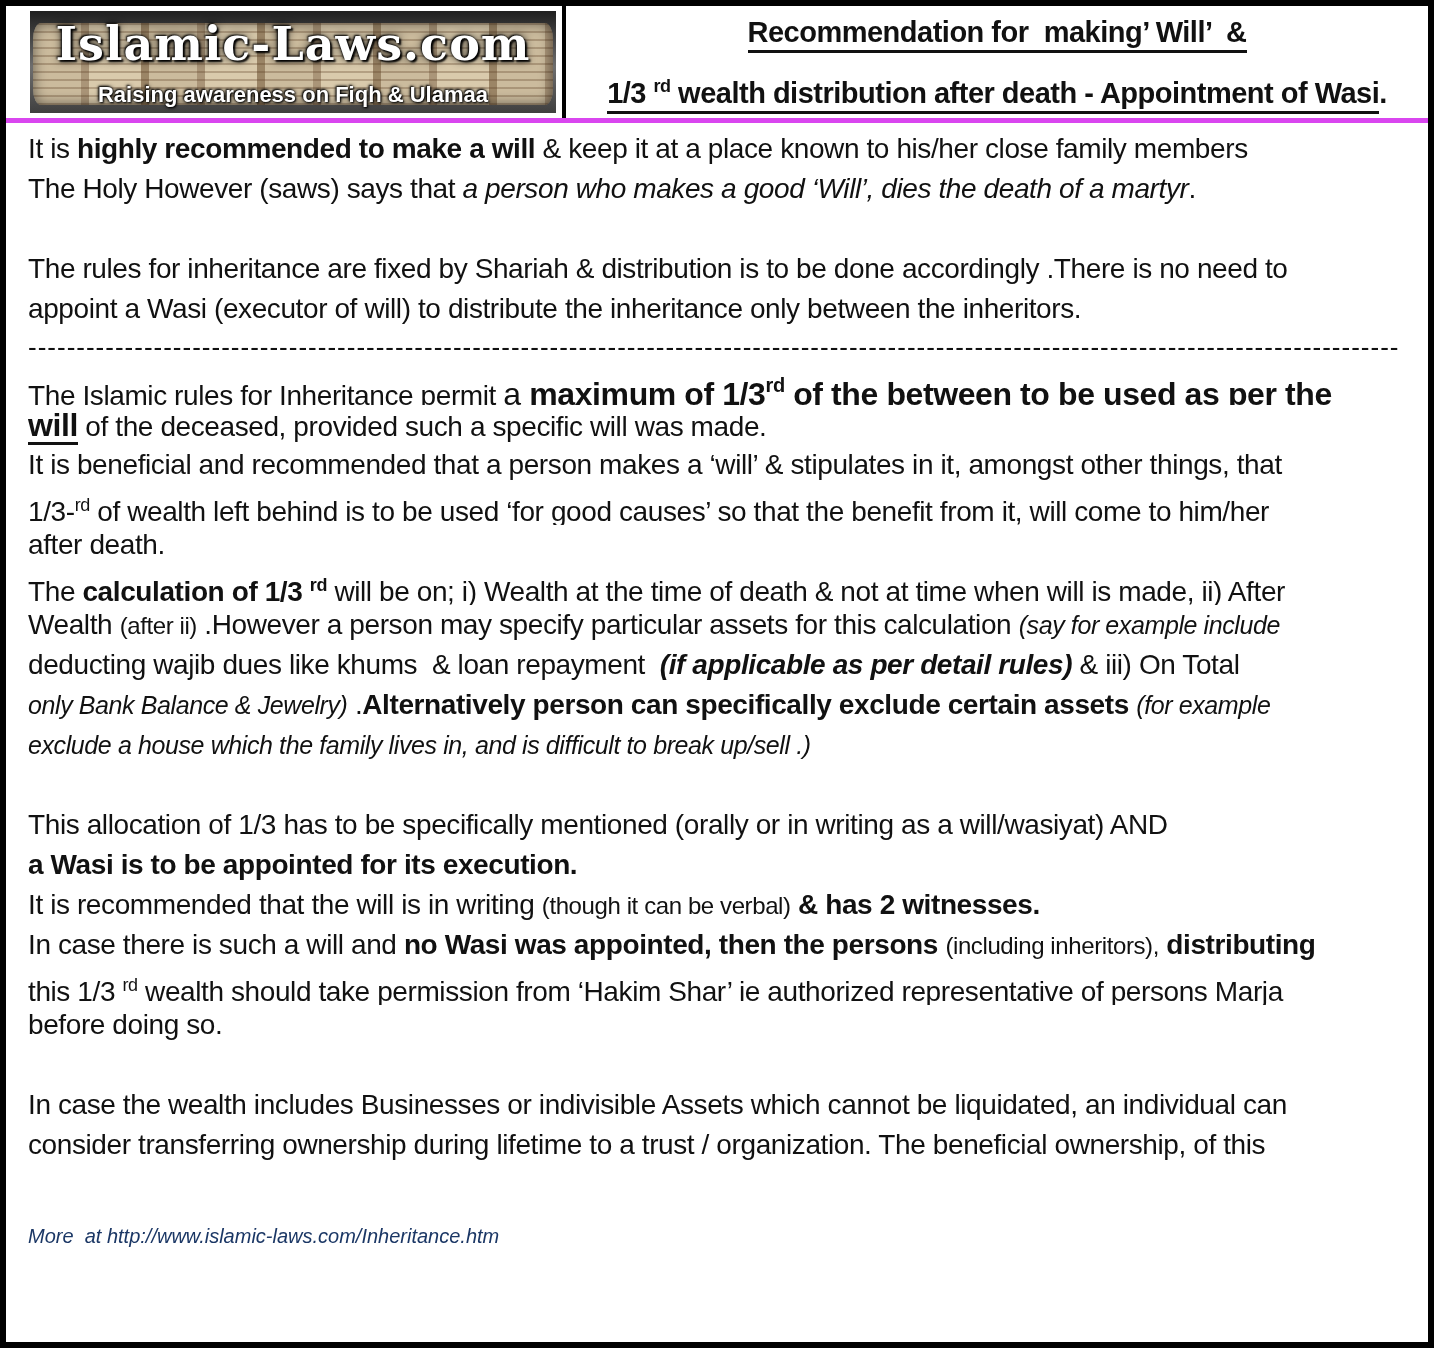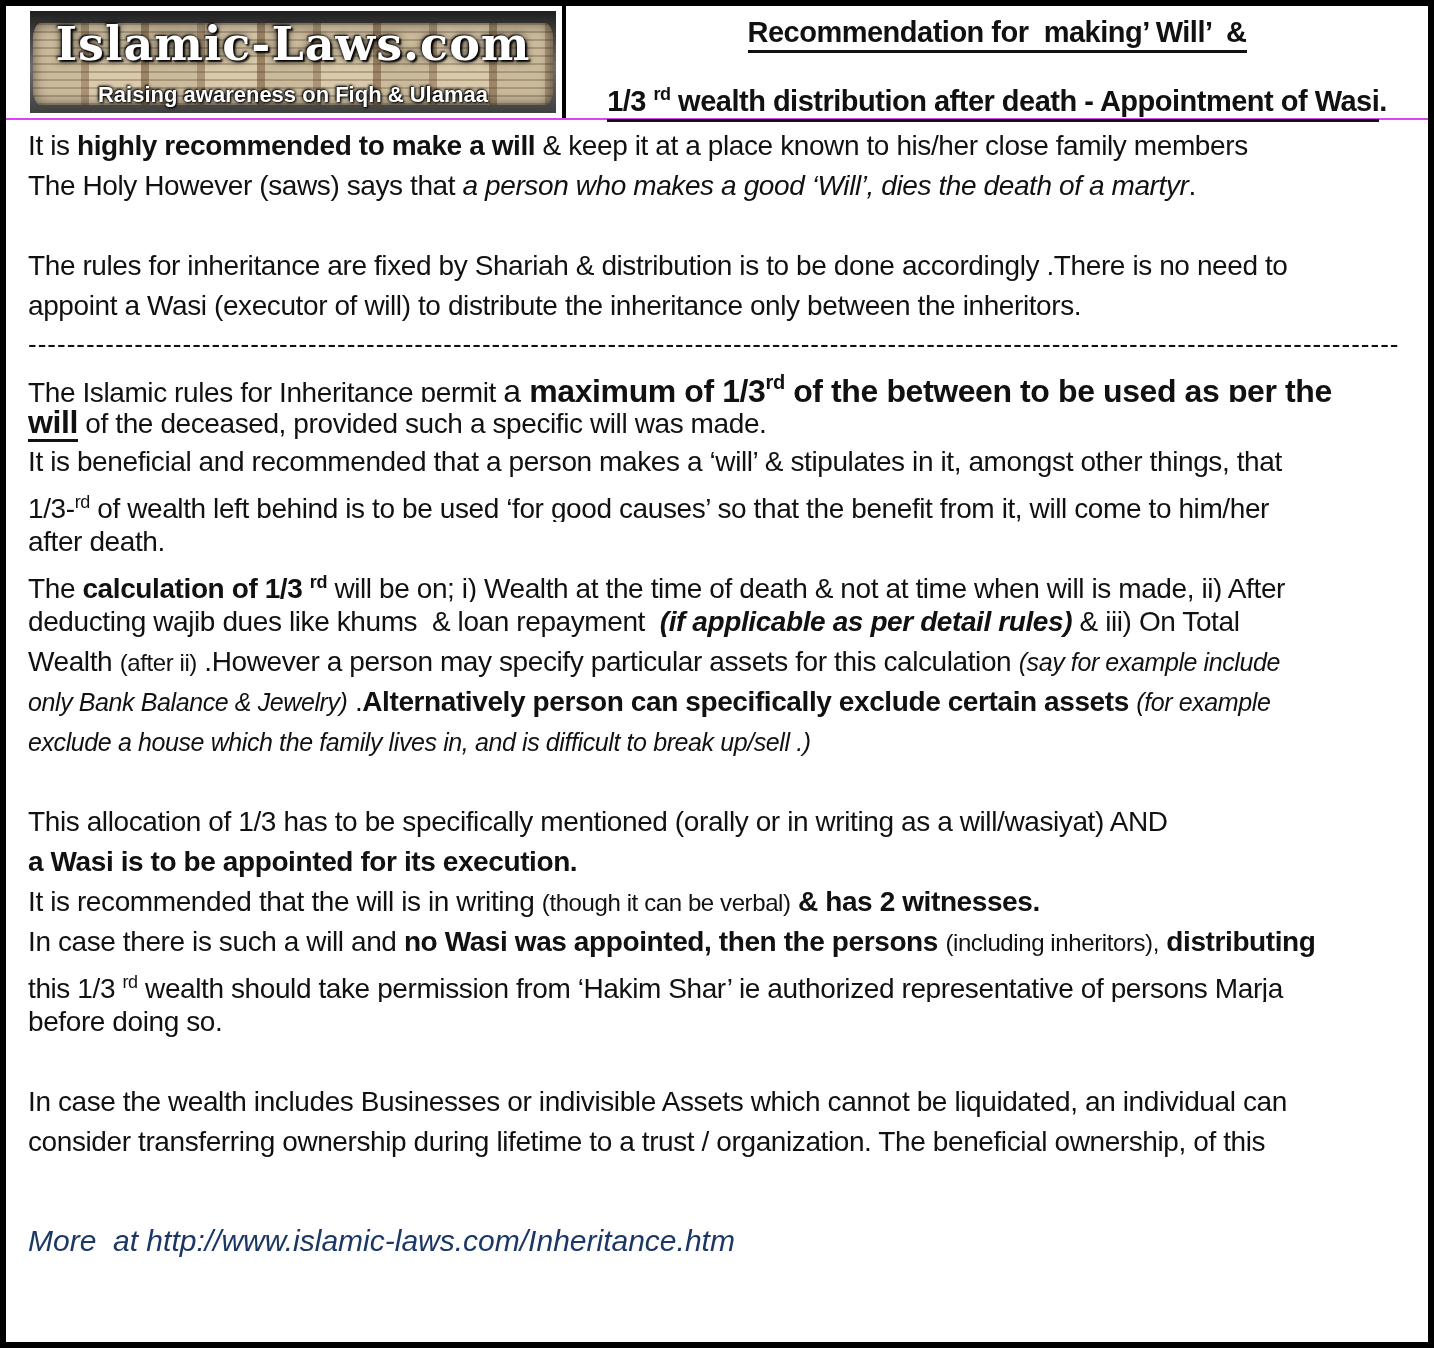--- a/index.html
+++ b/index.html
@@ -2,60 +2,60 @@
 <html><head>
 <meta charset="utf-8">
 <style>
   html,body{margin:0;padding:0;background:#ffffff;}
   body{font-family:"Liberation Sans", sans-serif;}
   .doc{
     position:relative;width:1434px;height:1348px;box-sizing:border-box;
     border:6px solid #000;background:#fff;overflow:hidden;
   }
   
-  .header{display:flex;height:112px;border-bottom:2px solid #d946ef;}
+  .header{display:flex;height:112px;border-bottom:5px solid #d946ef;}
   .logo-cell{flex:0 0 560px;width:560px;box-sizing:border-box;border-right:4px solid #000;
     padding:5px 6px 5px 24px;}
   .logo-img{position:relative;width:100%;height:100%;overflow:hidden;
     background:linear-gradient(180deg,#1f1f1f 0%,#6e6e6e 55%,#3f3f3f 100%);}
   .parchment{position:absolute;left:3px;right:3px;top:12px;bottom:8px;border-radius:8px/16px;
     background:
       repeating-linear-gradient(0deg, rgba(92,62,36,0.30) 0 2px, rgba(0,0,0,0) 2px 8px),
       repeating-linear-gradient(90deg,#cbbb9d 0 48px,#aa9578 48px 56px,#d9caac 56px 108px,#9b8566 108px 116px);
     box-shadow:inset 0 0 14px rgba(0,0,0,.55);
   }
   .brand{position:absolute;left:0;right:0;top:6px;text-align:center;white-space:pre;
     font-family:"DejaVu Serif", serif;font-weight:bold;font-size:46px;color:#fff;letter-spacing:1px;
     text-shadow:2px 2px 2px #000,-1px -1px 2px #000,0 0 8px rgba(0,0,0,.85);}
   .tagline{position:absolute;left:0;right:0;bottom:5px;text-align:center;white-space:pre;
     font-size:22px;font-weight:bold;color:#fff;
     text-shadow:1px 1px 2px #000,-1px -1px 2px #000,0 0 4px #000;}
   .title-cell{flex:1;display:flex;flex-direction:column;justify-content:space-between;
-    box-sizing:border-box;padding:10px 8px 0;text-align:center;color:#111;}
+    box-sizing:border-box;padding:10px 8px 8px;text-align:center;color:#111;}
   .title-line{font-weight:bold;font-size:29px;letter-spacing:-0.5px;white-space:pre;}
   .tl{border-bottom:3px solid #111;padding-bottom:2px;white-space:pre;}
   .title-line sup{font-size:18px;font-weight:bold;}
   
   .body{padding:6px 30px 0 22px;color:#111;}
   .line{white-space:pre;overflow:hidden;font-size:28px;line-height:40px;height:40px;letter-spacing:-0.4px;}
   .line.blank{height:40px;}
   .line.dashes{font-size:26px;line-height:36px;height:36px;letter-spacing:1px;}
   .r{}
   .b{font-weight:bold;}
   .i{font-style:italic;}
   .bi{font-weight:bold;font-style:italic;}
   .sm{font-size:24px;}
   .smi{font-size:25px;font-style:italic;}
   .sup{font-size:18px;vertical-align:10px;}
   .supb{font-size:18px;vertical-align:10px;font-weight:bold;}
   .big{font-size:32px;}
   .bigb{font-size:32px;font-weight:bold;}
   .bigsup{font-size:20px;font-weight:bold;vertical-align:13px;}
   .ug{border-bottom:3px solid #111;}
-  .footer{margin-top:16px;font-size:30px;line-height:46px;font-style:italic;color:#1b3765;white-space:pre;}
+  .footer{margin-top:8px;font-size:20px;line-height:46px;font-style:italic;color:#1b3765;white-space:pre;}
 </style>
 </head>
 <body>
 
 <div class="doc">
   <div class="header">
     <div class="logo-cell">
       <div class="logo-img">
         <div class="parchment"></div>
         <div class="brand">Islamic-Laws.com</div>
@@ -75,22 +75,22 @@
         <div class="line blank"></div>
         <div class="line"><span class="r">The rules for inheritance are fixed by Shariah &amp; distribution is to be done accordingly .There is no need to</span></div>
         <div class="line"><span class="r">appoint a Wasi (executor of will) to distribute the inheritance only between the inheritors.</span></div>
         <div class="line dashes">----------------------------------------------------------------------------------------------------------------------------------------------------------------</div>
         <div class="line"><span class="r">The Islamic rules for Inheritance permit </span><span class="ug"><span class="big">a </span><span class="bigb">maximum of 1/3</span><span class="bigsup">rd</span><span class="bigb"> of the between to be used as per the</span></span></div>
         <div class="line"><span class="ug"><span class="bigb">will</span></span><span class="r"> of the deceased, provided such a specific will was made.</span></div>
         <div class="line"><span class="r">It is beneficial and recommended that a person makes a ‘will’ &amp; stipulates in it, amongst other things, that</span></div>
         <div class="line"><span class="r">1/3-</span><span class="sup">rd</span><span class="r"> of wealth left behind is to be used ‘for good causes’ so that the benefit from it, will come to him/her</span></div>
         <div class="line"><span class="r">after death.</span></div>
         <div class="line"><span class="r">The </span><span class="b">calculation of 1/3 </span><span class="supb">rd</span><span class="r"> will be on; i) Wealth at the time of death &amp; not at time when will is made, ii) After</span></div>
+        <div class="line"><span class="r">Wealth </span><span class="sm">(after ii)</span><span class="r"> .However a person may specify particular assets for this calculation </span><span class="smi">(say for example include</span></div>
         <div class="line"><span class="r">deducting wajib dues like khums  &amp; loan repayment  </span><span class="bi">(if applicable as per detail rules)</span><span class="r"> &amp; iii) On Total</span></div>
-        <div class="line"><span class="r">Wealth </span><span class="sm">(after ii)</span><span class="r"> .However a person may specify particular assets for this calculation </span><span class="smi">(say for example include</span></div>
         <div class="line"><span class="smi">only Bank Balance &amp; Jewelry)</span><span class="r"> .</span><span class="b">Alternatively person can specifically exclude certain assets</span><span class="r"> </span><span class="smi">(for example</span></div>
         <div class="line"><span class="smi">exclude a house which the family lives in, and is difficult to break up/sell .)</span></div>
         <div class="line blank"></div>
         <div class="line"><span class="r">This allocation of 1/3 has to be specifically mentioned (orally or in writing as a will/wasiyat) AND</span></div>
         <div class="line"><span class="b">a Wasi is to be appointed for its execution.</span></div>
         <div class="line"><span class="r">It is recommended that the will is in writing </span><span class="sm">(though it can be verbal)</span><span class="b"> &amp; has 2 witnesses.</span></div>
         <div class="line"><span class="r">In case there is such a will and </span><span class="b">no Wasi was appointed, then the persons </span><span class="sm">(including inheritors),</span><span class="r"> </span><span class="b">distributing</span></div>
         <div class="line"><span class="r">this 1/3 </span><span class="sup">rd</span><span class="r"> wealth should take permission from ‘Hakim Shar’ ie authorized representative of persons Marja</span></div>
         <div class="line"><span class="r">before doing so.</span></div>
         <div class="line blank"></div>

